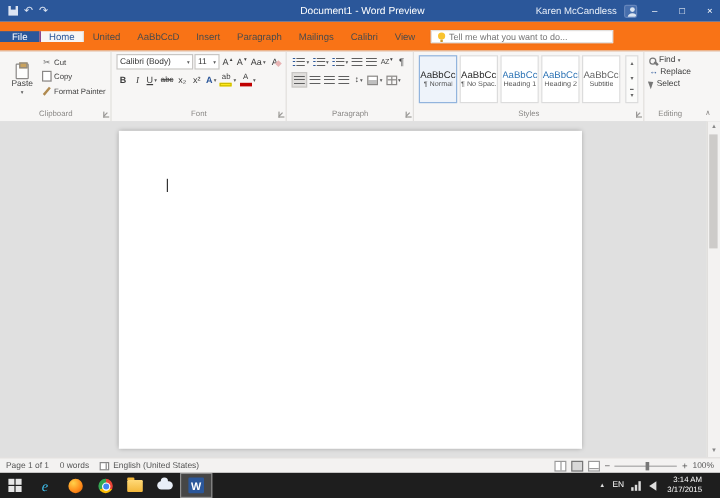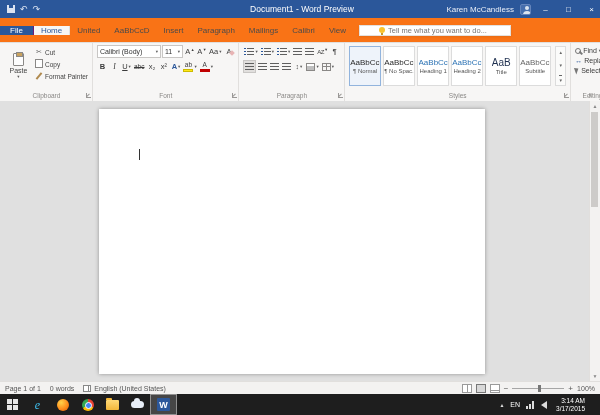--- a/index.html
+++ b/index.html
@@ -19,21 +19,21 @@
   .avatar{width:11px;height:11px;background:#466ead;border-radius:2px;position:relative;overflow:hidden;border:1px solid #6585bb}
   .avatar::before{content:"";position:absolute;top:1.5px;left:3.5px;width:4px;height:4px;border-radius:50%;background:#dbe5f1}
   .avatar::after{content:"";position:absolute;bottom:-1px;left:1.5px;width:8px;height:4px;border-radius:4px 4px 0 0;background:#dbe5f1}
   .winbtn{width:17px;height:18px;display:flex;align-items:center;justify-content:center;font-size:8px;color:#fff}
 
   
   .tabrow{height:25px;background:#f97316;border-bottom:1px solid #e1dfdd;display:flex;align-items:center;flex:0 0 auto}
   .tab{padding:0 7px;display:flex;align-items:center;font-size:8px;color:#4b4b4b;white-space:nowrap}
   .tab.file{background:#2b579a;color:#fff;padding:0 10px}
   .tab.active{background:#f7f6f5;color:#2b579a;border-left:1px solid #701a75;border-right:1px solid #e1dfdd;margin-bottom:-1px}
-  .tellme{margin-left:6px;display:flex;align-items:center;gap:3px;background:#fff;border:1px solid #e3e1df;box-shadow:0 1px 2px rgba(0,0,0,.08);padding:0 19px;width:152px}
+  .tellme{margin-left:6px;display:flex;align-items:center;gap:3px;background:#fff;border:1px solid #e3e1df;box-shadow:0 1px 2px rgba(0,0,0,.08);padding:0 5px;width:152px}
   .bulb{width:6px;height:6px;border-radius:50%;background:#f9c32f;position:relative;flex:0 0 auto}
   .bulb::after{content:"";position:absolute;left:2px;bottom:-2px;width:2px;height:2px;background:#c9992a}
   .tellme input{border:none;outline:none;background:transparent;width:100%;font-size:7.5px;color:#777;font-family:"Liberation Sans",sans-serif}
 
   
   .ribbon{height:58px;background:#f7f6f5;display:flex;align-items:stretch;flex:0 0 auto;position:relative;padding-left:1px}
   .group{position:relative;display:flex;flex-direction:column;border-right:1px solid #e1dfdd;padding:2px 4px 0 4px}
   .g-body{flex:1;display:flex;align-items:flex-start}
   .g-label{height:11px;line-height:11px;font-size:6.5px;color:#8a8886;text-align:center}
   .launcher{position:absolute;right:1px;bottom:3px;width:5px;height:5px;border-left:1px solid #9a9896;border-bottom:1px solid #9a9896}
@@ -358,24 +358,20 @@
             <span class="s-name">¶ No Spac...</span>
           </div>
           <div class="style-card c-h">
             <span class="s-prev">AaBbCc</span>
             <span class="s-name">Heading 1</span>
           </div>
           <div class="style-card c-h">
             <span class="s-prev">AaBbCcE</span>
             <span class="s-name">Heading 2</span>
           </div>
-          <div class="style-card c-title">
-            <span class="s-prev">AaB</span>
-            <span class="s-name">Title</span>
-          </div>
           <div class="style-card c-sub">
             <span class="s-prev">AaBbCcD</span>
             <span class="s-name">Subtitle</span>
           </div>
           <div class="styles-scroll">
             <span>▴</span>
             <span>▾</span>
             <span class="more-dd">▾</span>
           </div>
         </div>

